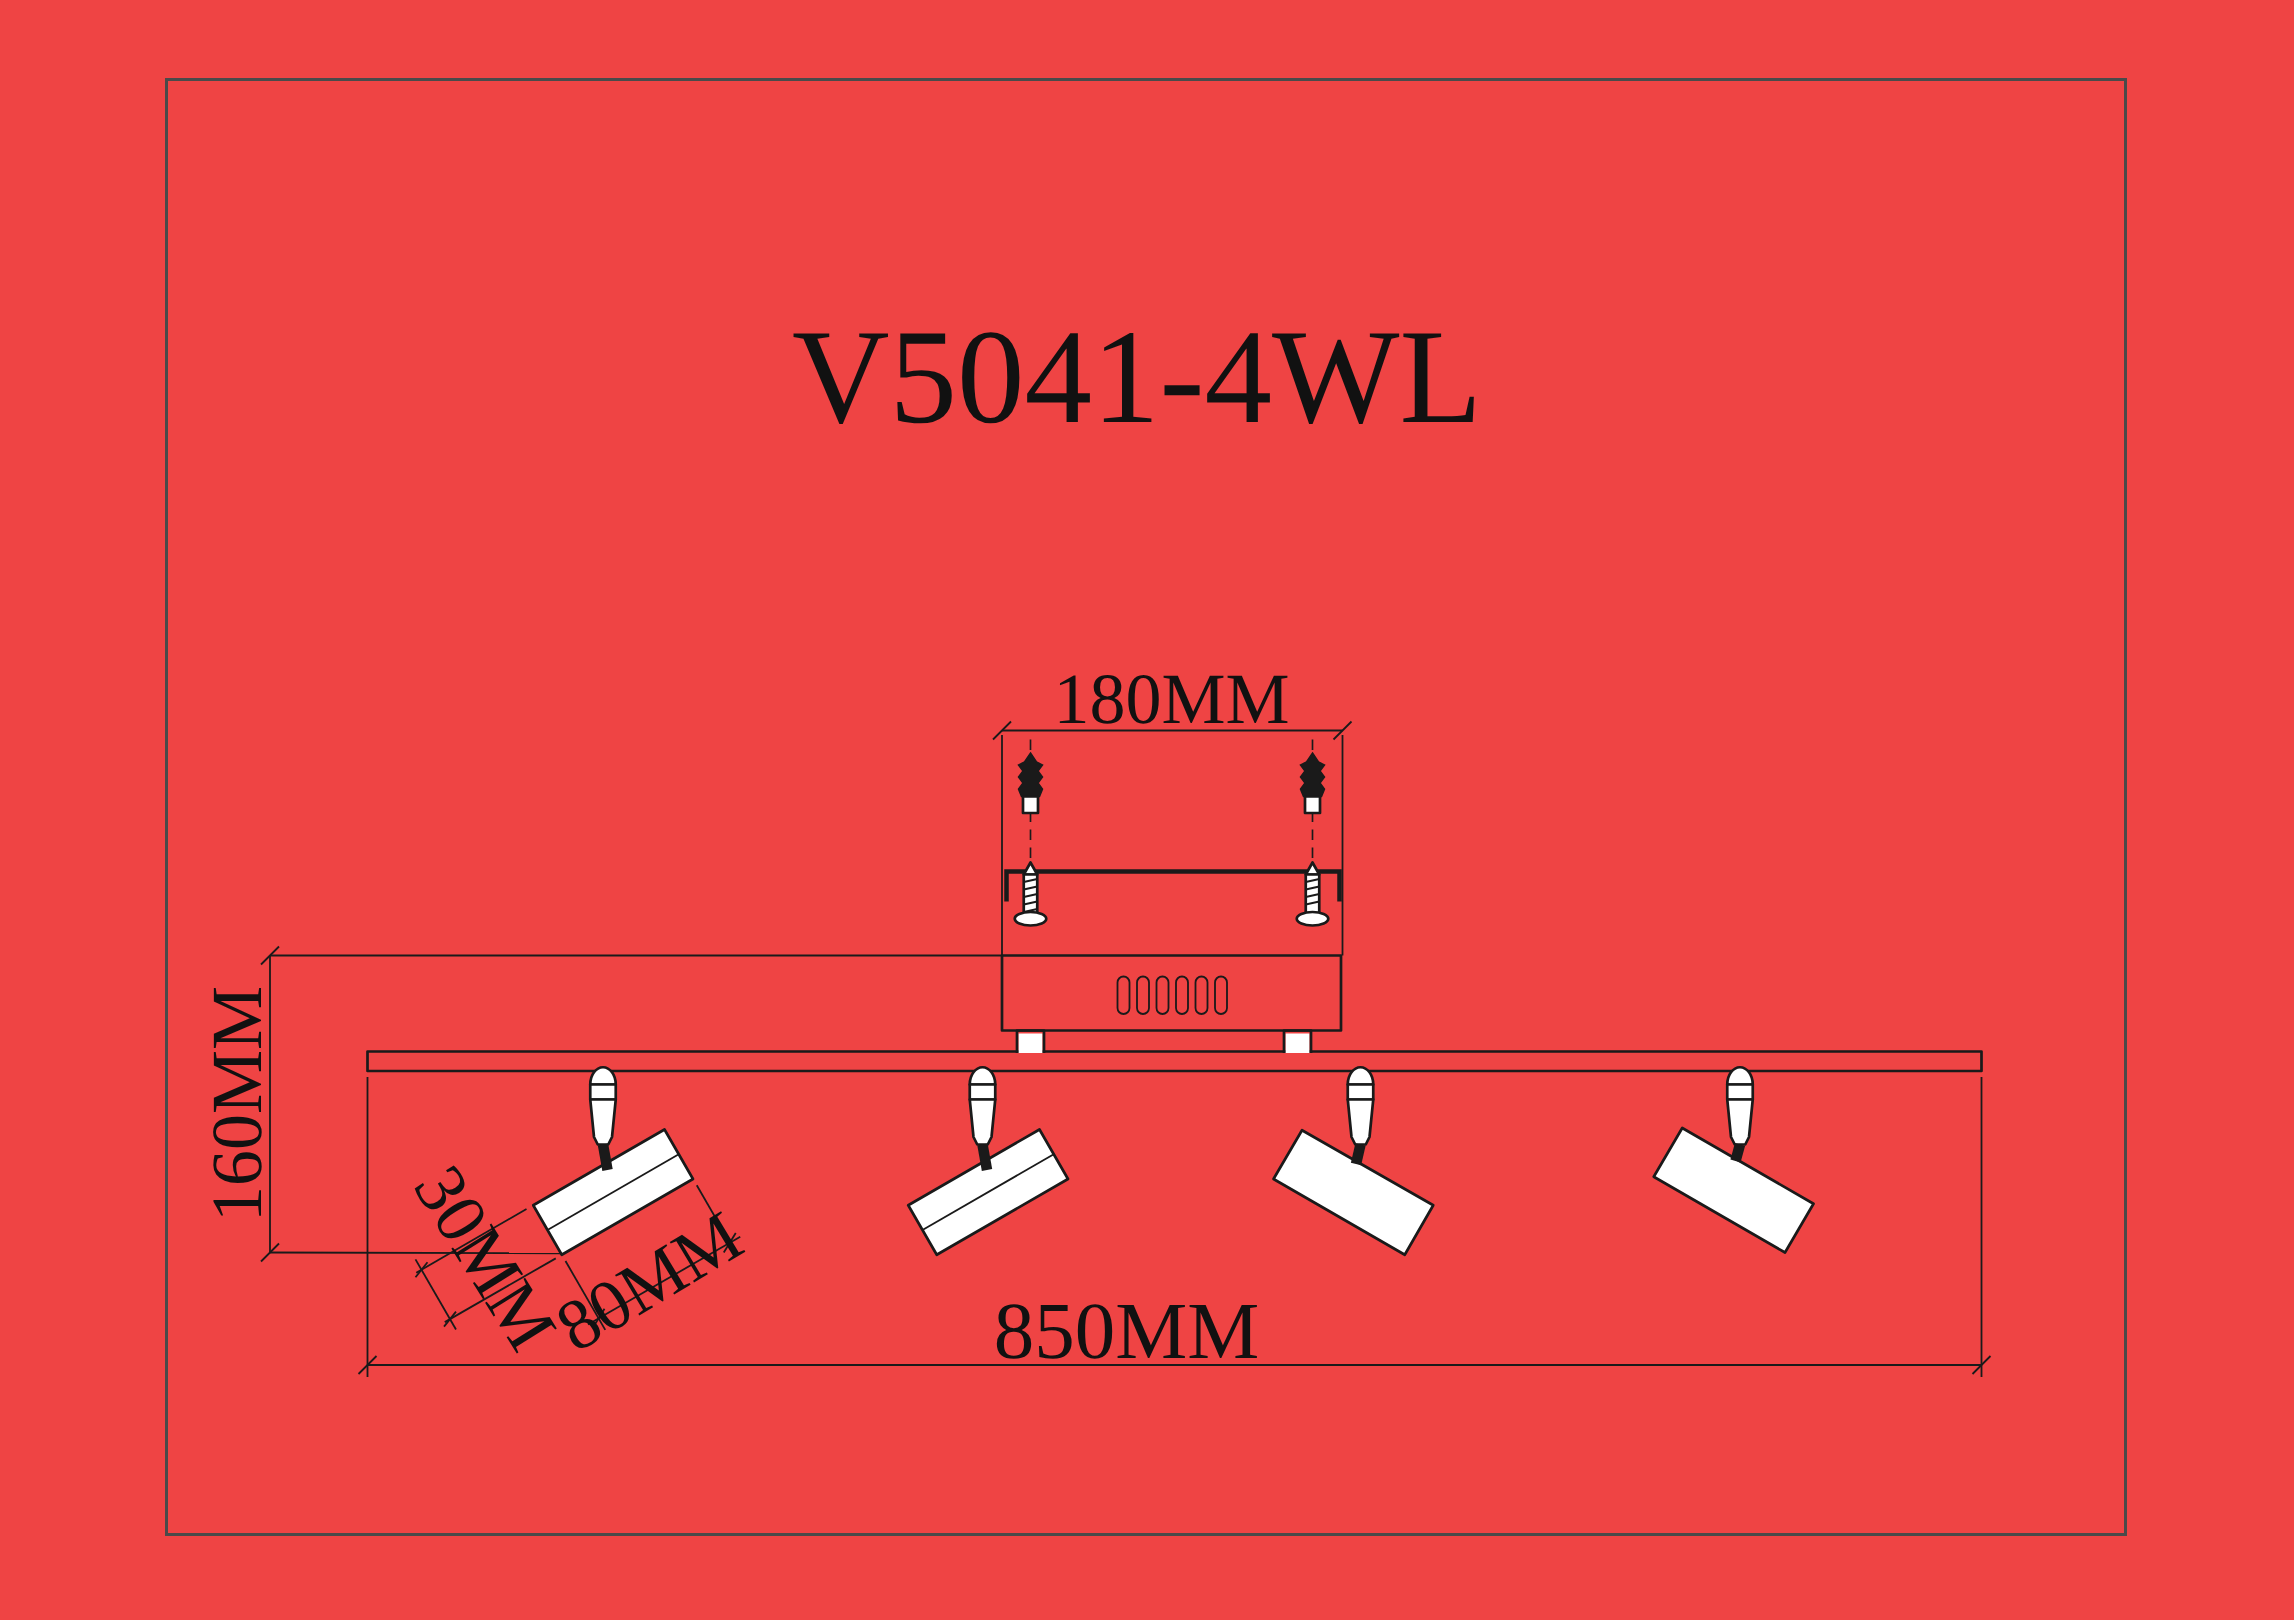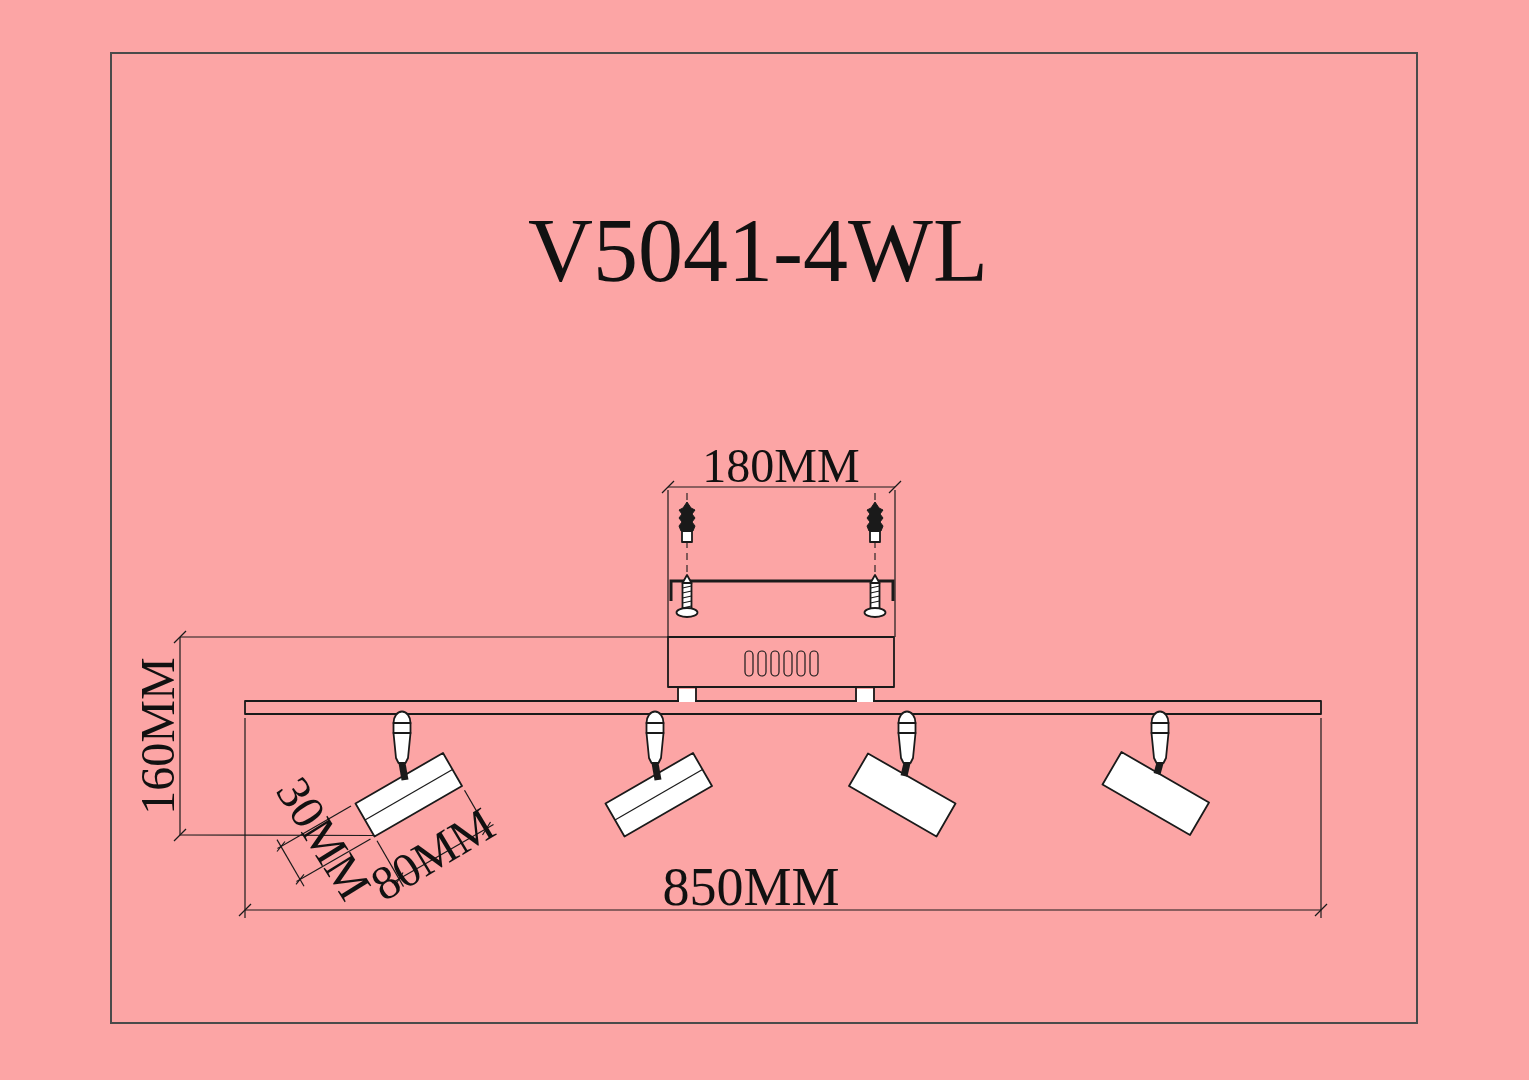--- a/index.html
+++ b/index.html
@@ -1,20 +1,20 @@
 <!DOCTYPE html>
 <html><head>
 <meta charset="utf-8">
 <style>
   html, body { margin: 0; padding: 0; background: #ffffff; }
   .canvas {
     position: relative;
     width: 1529px;
     height: 1080px;
-    background: #fca5a5;
+    background: #ef4444;
     font-family: "Liberation Serif", "DejaVu Serif", serif;
     overflow: hidden;
   }
   svg { position: absolute; inset: 0; }
   .stroke  { fill: none; stroke: #1a1a1a; stroke-width: 1.8; stroke-linejoin: round; stroke-linecap: butt; }
   .stroke-white { fill: #ffffff; stroke: #1a1a1a; stroke-width: 1.8; stroke-linejoin: round; }
   .thin    { fill: none; stroke: #1a1a1a; stroke-width: 1.2; }
   .thick   { fill: none; stroke: #1a1a1a; stroke-width: 3; }
   .dark    { fill: #1a1a1a; stroke: #1a1a1a; stroke-width: 1; }
   .erase   { fill: #ffffff; stroke: none; }

